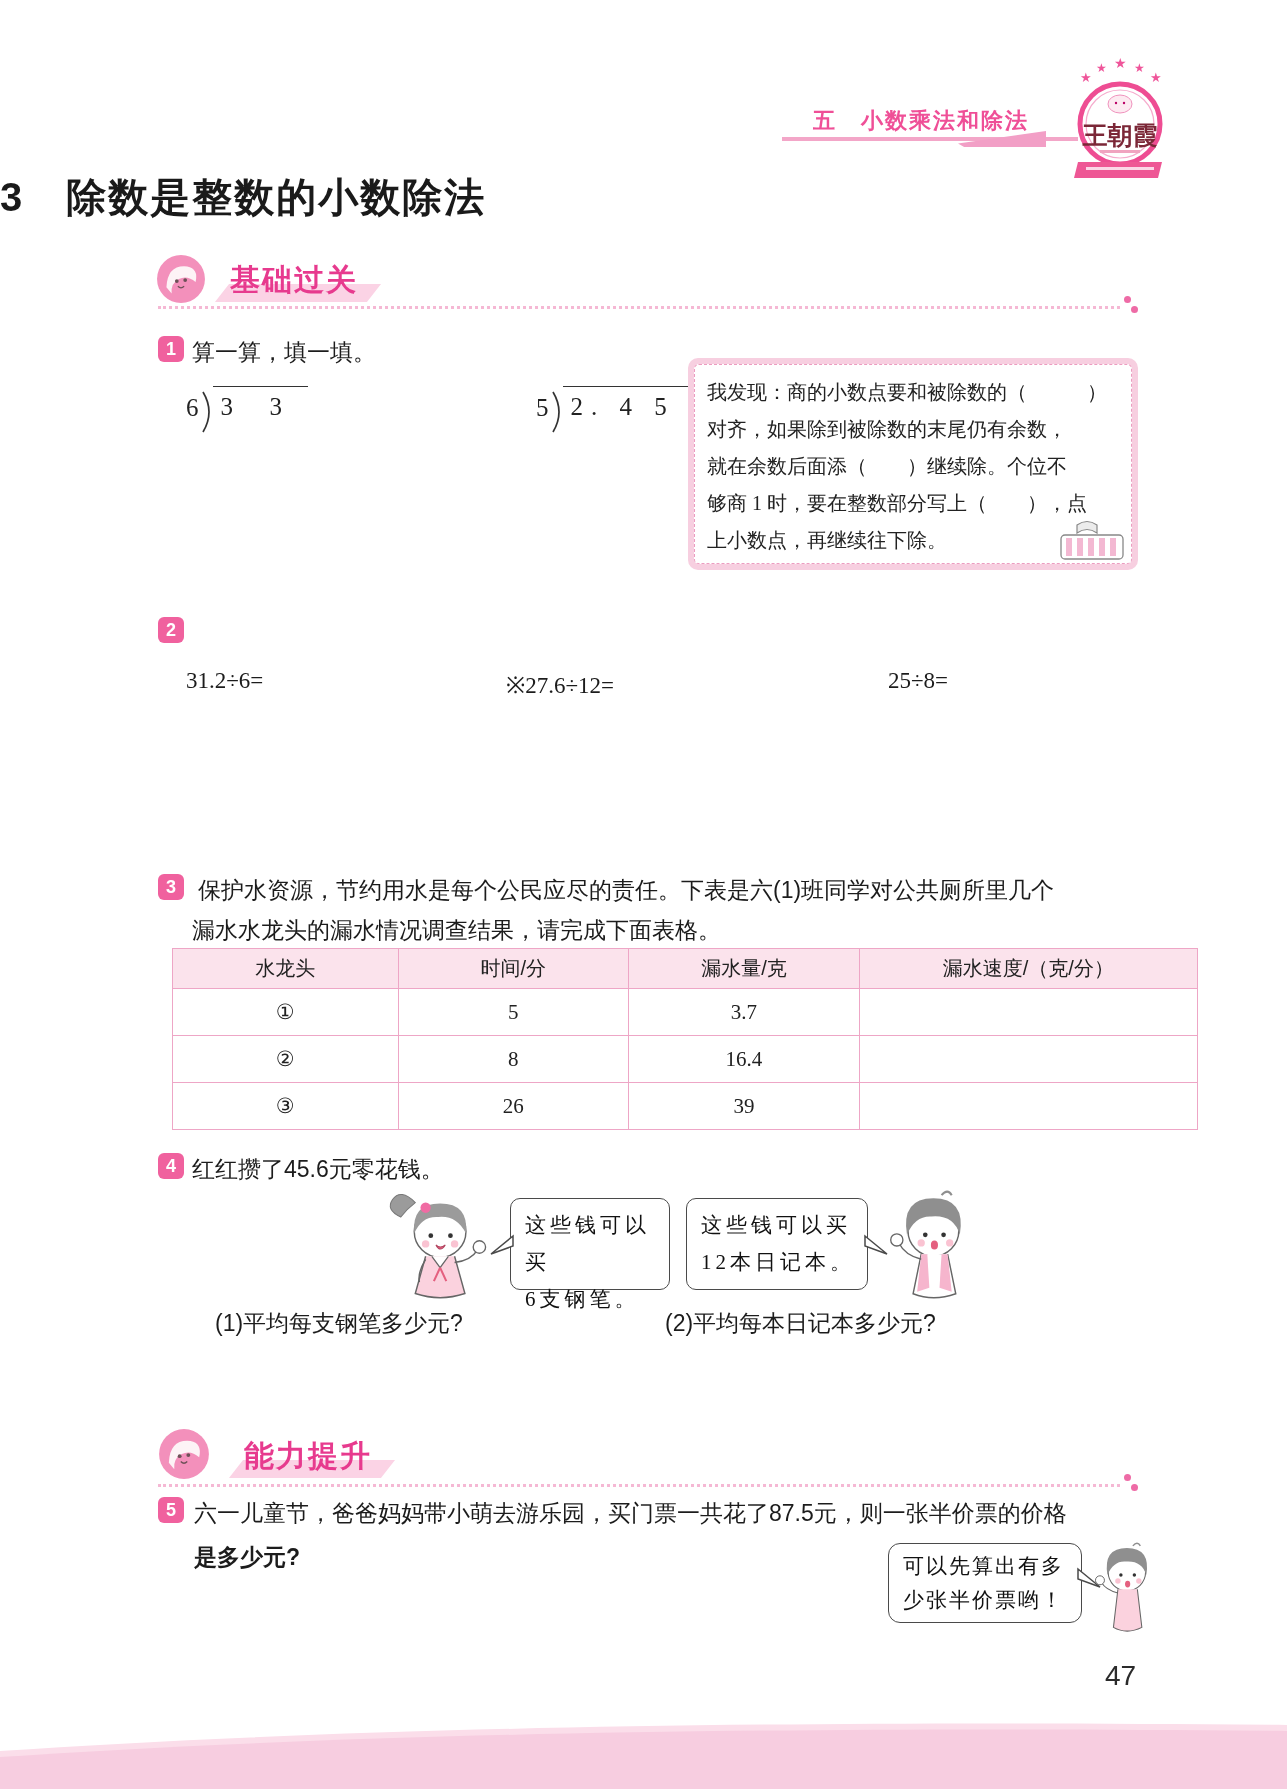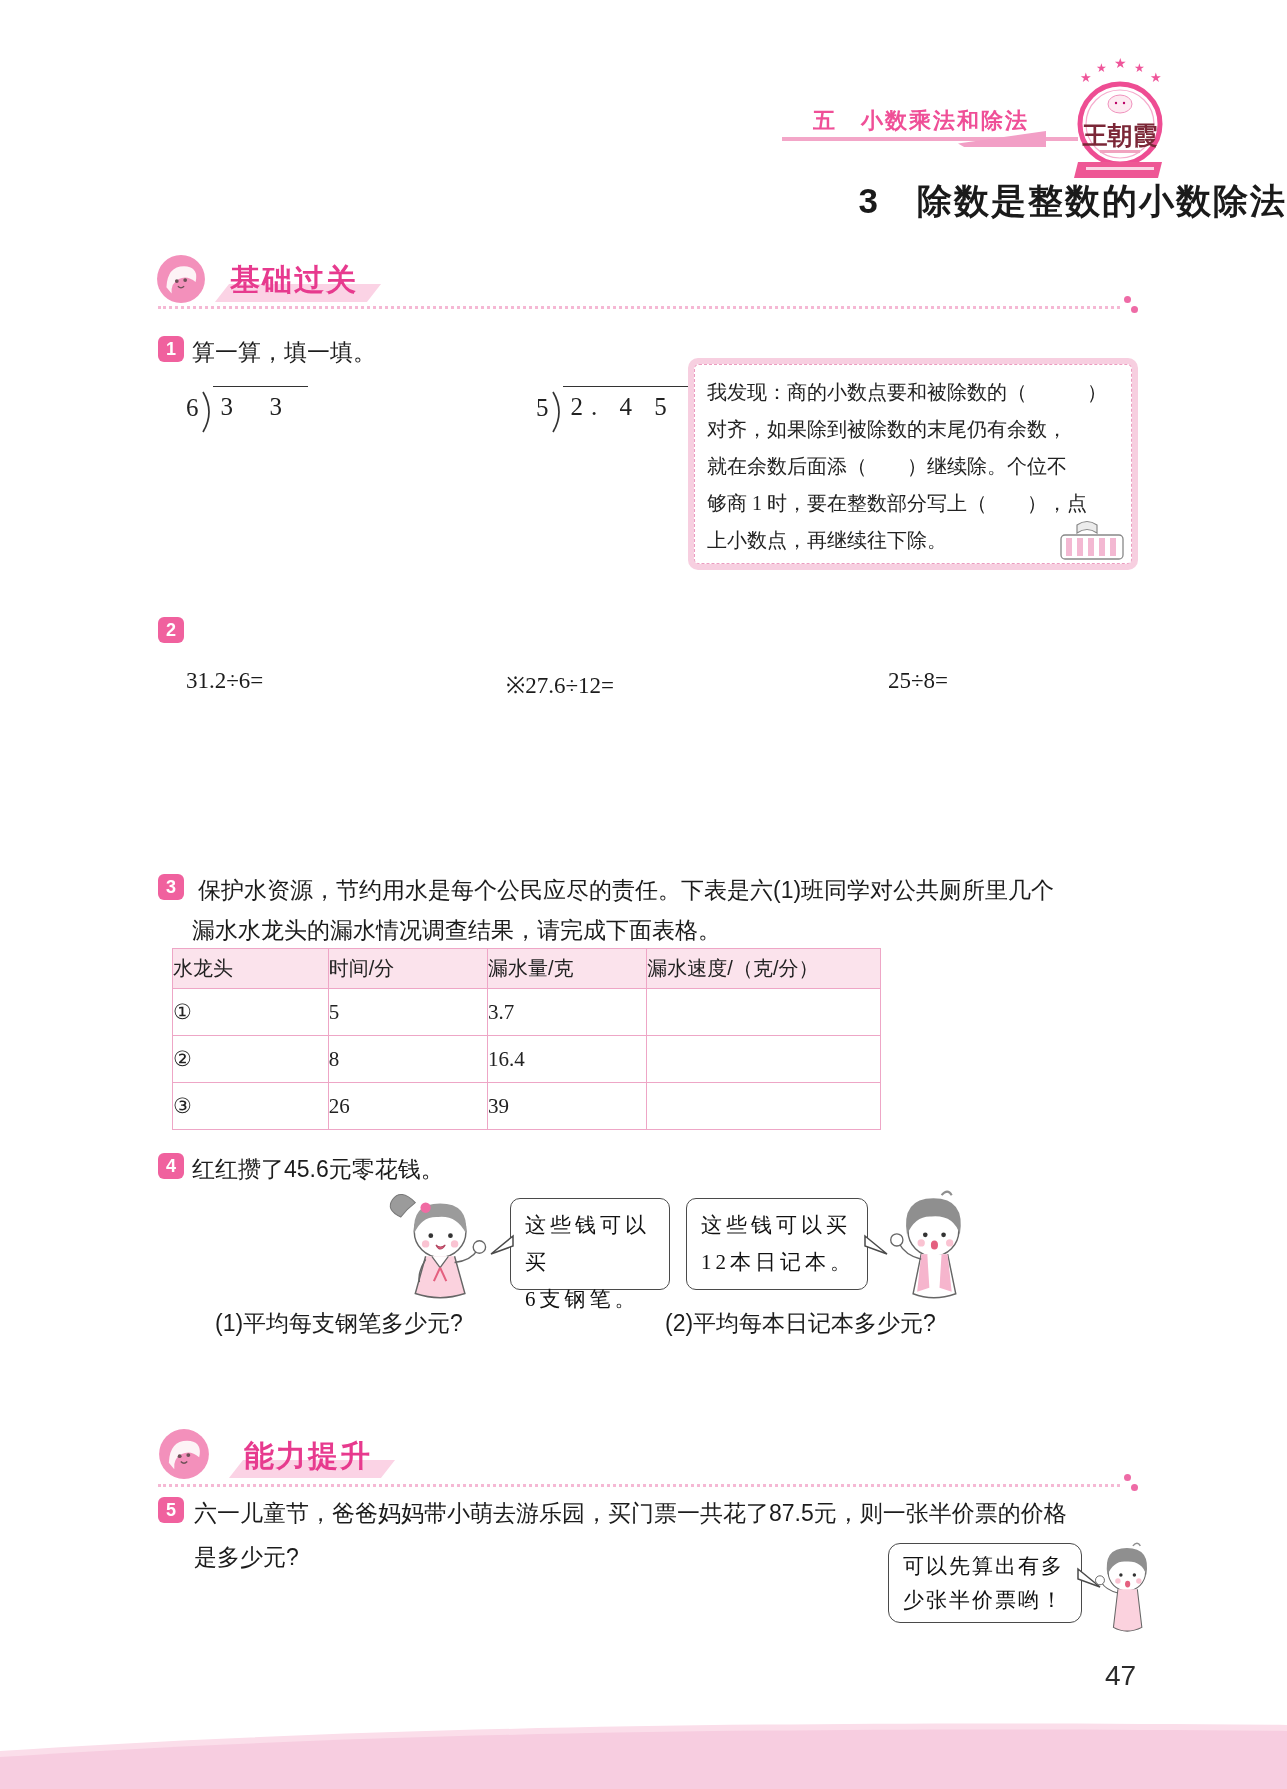--- a/index.html
+++ b/index.html
@@ -10,22 +10,22 @@
   
   .unit-label { position:absolute; left:813px; top:106px; font-size:22px; font-weight:bold;
                 color:#ef4f97; letter-spacing:2px; }
   .unit-line { position:absolute; left:782px; top:137px; width:296px; height:4px; background:#f3a6c8; }
   .unit-swoosh { position:absolute; left:958px; top:131px; width:88px; height:16px; background:#f29fc6;
                  clip-path:polygon(0 78%, 100% 0, 100% 100%, 7% 100%); }
   .logo { position:absolute; left:1072px; top:58px; }
   .logo-name { font-family:"Liberation Serif", serif; font-weight:bold; }
 
   
-  .title { position:absolute; left:0; top:170px; width:100%; text-align:right;
-           font-size:35px; font-weight:bold; color:#1a1a1a; letter-spacing:2px;margin-top:8px; }
+  .title { position:absolute; left:0; top:170px; width:100%; text-align:left;
+           font-size:40px; font-weight:bold; color:#1a1a1a; letter-spacing:2px; }
 
   
   .sec-wedge { position:absolute; background:#fbd3e5; transform:skewX(-38deg); }
   .sec-label { position:absolute; font-size:30px; font-weight:bold; color:#e73a8e; letter-spacing:2px; }
   .sec-dots-line { position:absolute; width:962px; border-top:3px dotted #f5b8d4; }
   .dot { position:absolute; width:7px; height:7px; border-radius:50%; background:#ee6ba6; }
 
   
   .qbadge { position:absolute; width:26px; height:26px; border-radius:6px; background:#f0619e;
             color:#fff; font-size:18px; font-weight:bold; text-align:center; line-height:26px; }
@@ -42,21 +42,21 @@
   
   .hint-outer { position:absolute; left:688px; top:358px; width:450px; height:212px;
                 background:#f7cfe0; border-radius:10px; padding:6px; }
   .hint-inner { position:relative; width:100%; height:100%; background:#fff;
                 border:1.6px dashed #ec9cc0; border-radius:5px; padding:9px 6px 4px 12px; }
   .hint-line { font-family:"Liberation Serif", serif; font-size:20px; line-height:37px;
                white-space:pre; color:#222; }
   .bench { position:absolute; right:2px; bottom:-2px; }
 
   
-  .wtable { position:absolute; left:172px; top:948px; width:709px; border-collapse:collapse; text-align:left; }
+  .wtable { position:absolute; left:172px; top:948px; width:1026px; border-collapse:collapse; text-align:center; }
   .wtable th { background:#fbe3ec; font-weight:normal; font-size:20px; height:40px;
                border:1.6px solid #eea6c6; color:#222; }
   .wtable td { height:47px; font-family:"Liberation Serif", serif; font-size:21px;
                border:1.6px solid #eea6c6; color:#222; }
 
   
   .bubble { position:absolute; background:#fff; border:1.6px solid #4a4a4a; border-radius:10px;
             font-family:"Liberation Serif", serif; font-size:21px; letter-spacing:4px;
             line-height:37px; padding:8px 8px 6px 14px; color:#111; }
   .tail { position:absolute; }
@@ -267,21 +267,21 @@
     <circle cx="28" cy="25" r="1.8" fill="#6d5057"></circle>
     <path d="M21 31 Q24 34 27 31" stroke="#6d5057" fill="none" stroke-width="1.2"></path>
   </svg>
   <div class="sec-label" style="left:244px; top:1436px;">能力提升</div>
   <div class="sec-dots-line" style="left:158px; top:1484px;"></div>
   <div class="dot" style="left:1124px; top:1474px;"></div>
   <div class="dot" style="left:1131px; top:1484px;"></div>
 
   <div class="qbadge" style="left:158px; top:1497px;">5</div>
   <div class="qtext" style="left:194px; top:1498px;">六一儿童节，爸爸妈妈带小萌去游乐园，买门票一共花了87.5元，则一张半价票的价格</div>
-  <div class="qtext" style="left:194px; top:1542px;">是多少元?</div>
+  <div class="qtext" style="left:194px; top:1542px;font-weight:bold;">是多少元?</div>
 
 
   <div class="hint2">
     <svg class="tail" style="right:-22px; top:22px;" width="26" height="24" viewBox="0 0 26 24">
       <path d="M1 3 L23 21 L1 13 Z" fill="#fff" stroke="#4a4a4a" stroke-width="1.5"></path>
     </svg>
     <div>可以先算出有多</div>
     <div>少张半价票哟！</div>
   </div>
 

